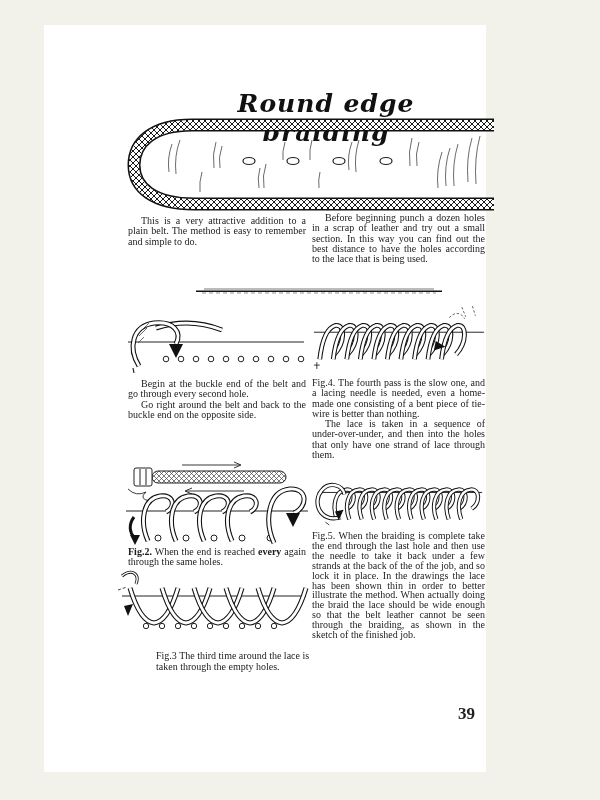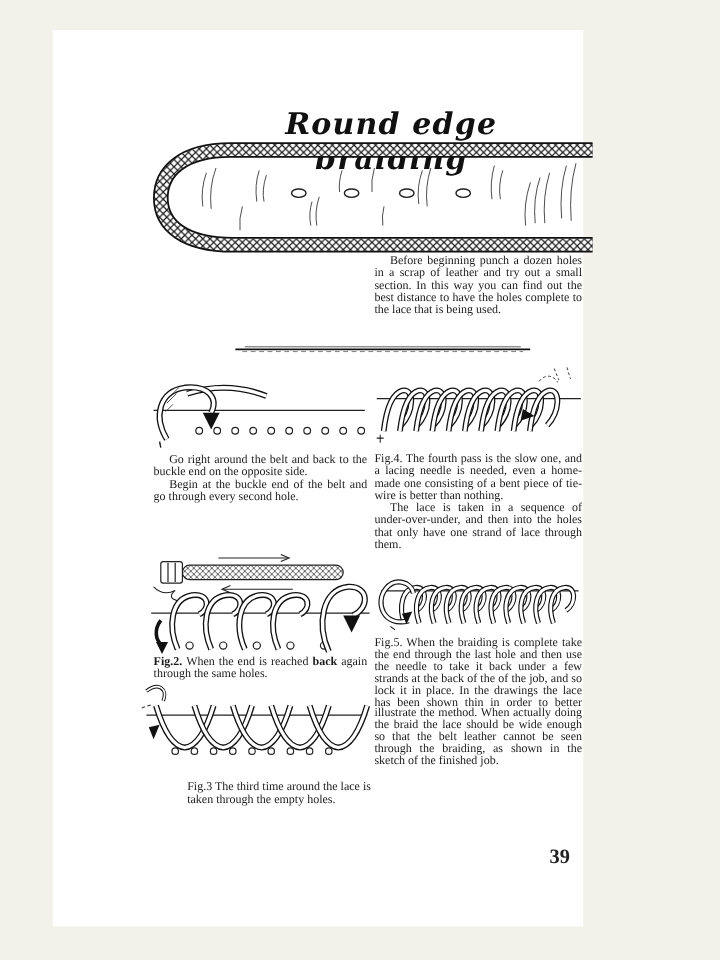--- a/index.html
+++ b/index.html
@@ -53,23 +53,24 @@
     </g>
     <g fill="#fff" stroke="#222" stroke-width="1.2">
       <ellipse cx="137" cy="49" rx="6" ry="3.5"></ellipse>
       <ellipse cx="181" cy="49" rx="6" ry="3.5"></ellipse>
       <ellipse cx="227" cy="49" rx="6" ry="3.5"></ellipse>
       <ellipse cx="274" cy="49" rx="6" ry="3.5"></ellipse>
     </g>
   </svg>
 
   <div class="abs txt" style="left:84px;top:191px;width:178px;">
+    <p class="indent">This  is a very attractive addition to a plain belt. The method is easy to remember and simple to do.</p>
   </div>
   <div class="abs txt" style="left:268px;top:188px;width:173px;">
-    <p class="indent">Before beginning punch a dozen holes in a scrap of leather and try out a small section. In this way you can find out the best distance to have the holes complete to the lace that is being used.</p>
+    <p class="indent">Before beginning punch a dozen holes in a scrap of leather and try out a small section. In this way you can find out the best distance to have the holes according to the lace that is being used.</p>
   </div>
 
   <svg class="abs" style="left:152px;top:263px;" width="246" height="6" viewBox="0 0 246 6">
     <line x1="8" y1="1" x2="238" y2="1" stroke="#555" stroke-width="0.8"></line>
     <line x1="0" y1="3.2" x2="246" y2="3.2" stroke="#111" stroke-width="1.5"></line>
     <line x1="6" y1="5" x2="240" y2="5" stroke="#666" stroke-width="0.7" stroke-dasharray="4,3"></line>
   </svg>
 
   <svg class="abs" style="left:82px;top:281px;" width="180" height="72" viewBox="0 0 180 72">
     <line x1="2" y1="36" x2="178" y2="36" stroke="#222" stroke-width="1"></line>
@@ -92,22 +93,22 @@
     <g stroke="#333" stroke-width="0.7">
       <path d="M16,24 l7,-7"></path>
         <path d="M13,30 l8,-8"></path>
         <path d="M12,37 l6,-6"></path>
     </g>
     <polygon points="43,38 57,38 50,52" fill="#111"></polygon>
     <path d="M7,62 l1,5" stroke="#222" stroke-width="1.2"></path>
   </svg>
 
   <div class="abs cap" style="left:84px;top:354px;width:178px;">
+    <p class="indent">Begin at the buckle end of the belt and go through every second hole.</p>
     <p class="indent">Go right around the belt and back to the buckle end on the opposite side.</p>
-    <p class="indent">Begin at the buckle end of the belt and go through every second hole.</p>
   </div>
 
   <svg class="abs" style="left:268px;top:278px;" width="174" height="72" viewBox="0 0 180 72">
     <defs>
       <g id="f4m">
         <path d="M0,57 C2,40 6,25 16,22 C27,20 26,40 15,52" stroke="#111" stroke-width="5" fill="none"></path>
         <path d="M0,57 C2,40 6,25 16,22 C27,20 26,40 15,52" stroke="#fff" stroke-width="2.8" fill="none"></path>
       </g>
     </defs>
     <line x1="2" y1="29" x2="178" y2="29" stroke="#222" stroke-width="1"></line>
@@ -164,21 +165,21 @@
       <use href="#f2m" x="80"></use>
       <use href="#f2m" x="108"></use>
     <path d="M150,82 C140,60 144,30 166,28 C184,27 184,46 170,52" stroke="#111" stroke-width="5" fill="none"></path>
     <path d="M150,82 C140,60 144,30 166,28 C184,27 184,46 170,52" stroke="#fff" stroke-width="2.8" fill="none"></path>
     <polygon points="162,52 176,52 169,66" fill="#111"></polygon>
     <path d="M10,56 C4,64 6,72 10,76" stroke="#111" stroke-width="3" fill="none"></path>
     <polygon points="6,74 16,74 11,84" fill="#111"></polygon>
   </svg>
 
   <div class="abs cap" style="left:84px;top:522px;width:178px;">
-    <p><b>Fig.2.</b><span> When the end is reached </span><b>back</b><span> again through the same holes.</span></p>
+    <p><b>Fig.2.</b><span> When the end is reached </span><b>every</b><span> again through the same holes.</span></p>
   </div>
 
   <svg class="abs" style="left:74px;top:545px;" width="192" height="76" viewBox="0 0 192 76">
     <defs>
       <g id="f3m">
         <path d="M0,18 C6,38 14,52 24,53 C34,52 42,38 48,18" stroke="#111" stroke-width="5" fill="none"></path>
         <path d="M0,18 C6,38 14,52 24,53 C34,52 42,38 48,18" stroke="#fff" stroke-width="2.8" fill="none"></path>
       </g>
     </defs>
     <line x1="4" y1="26" x2="188" y2="26" stroke="#222" stroke-width="1"></line>

